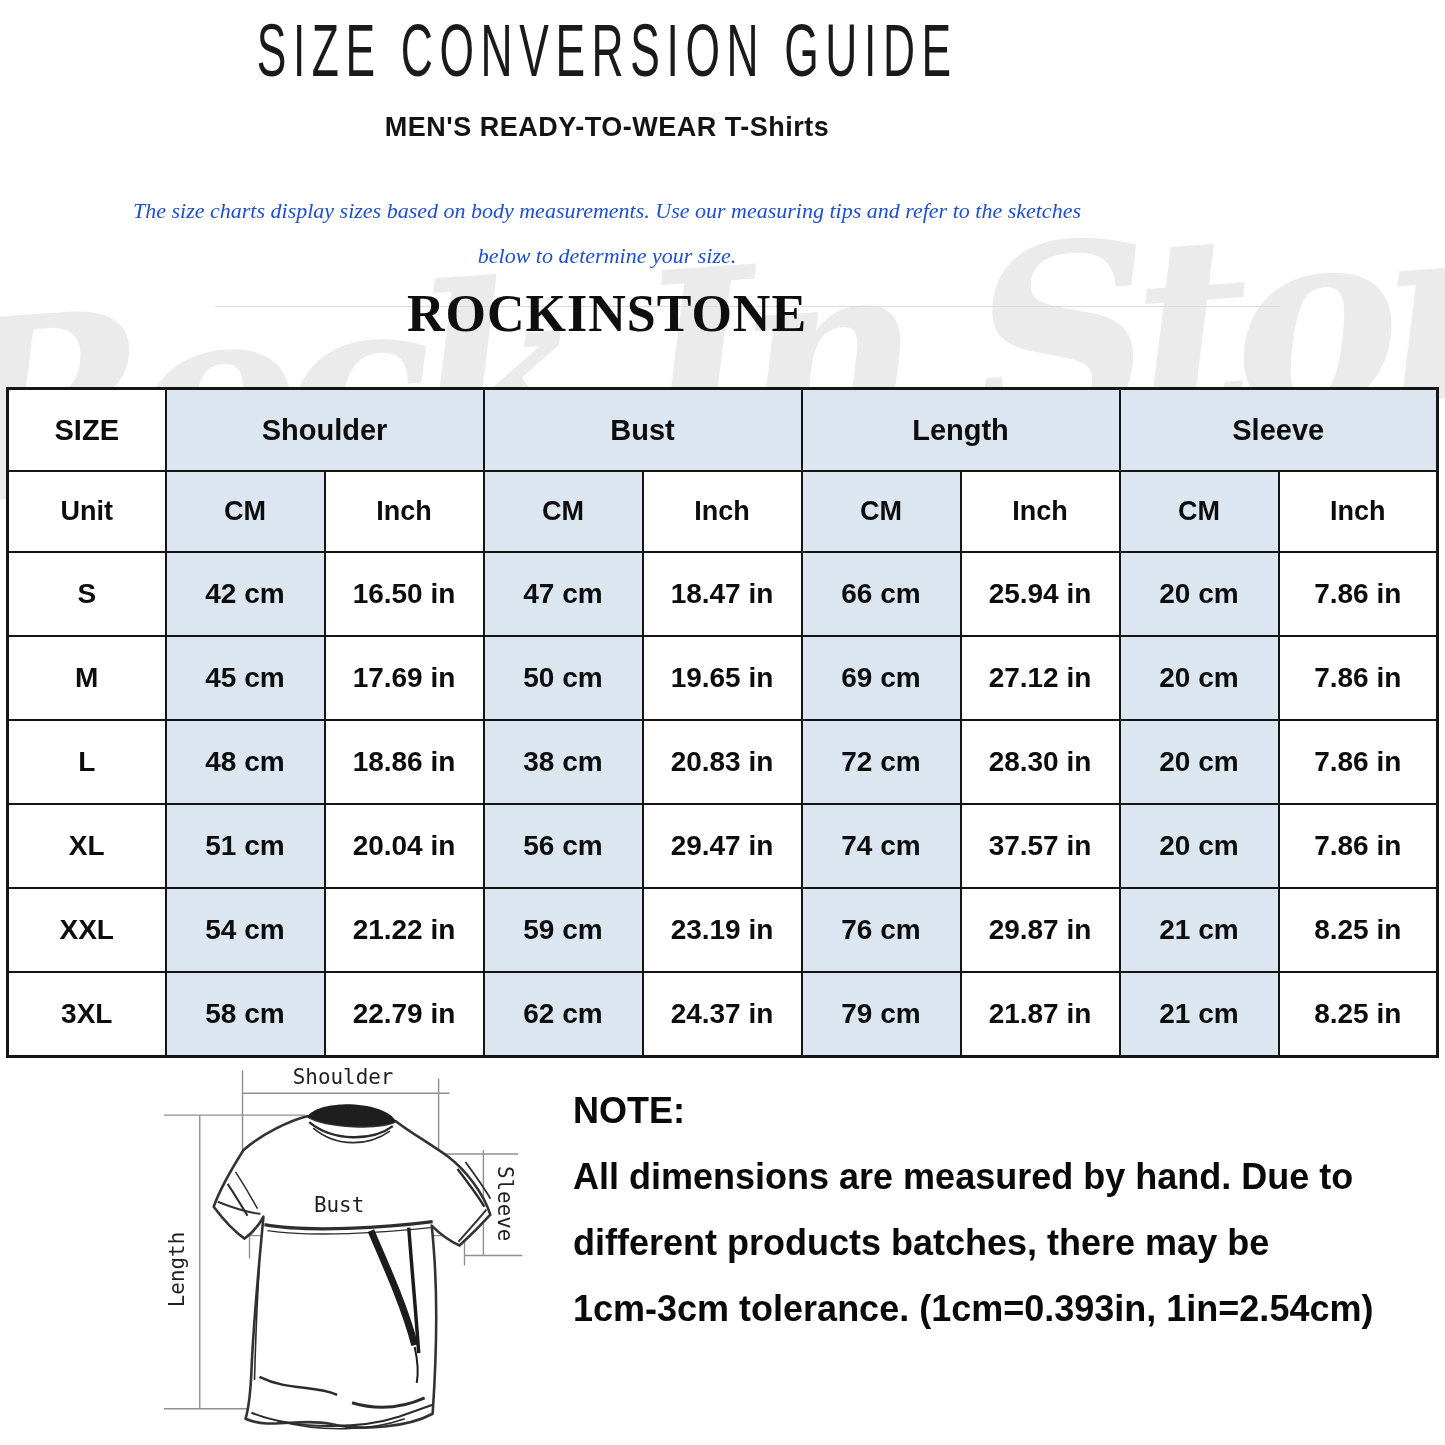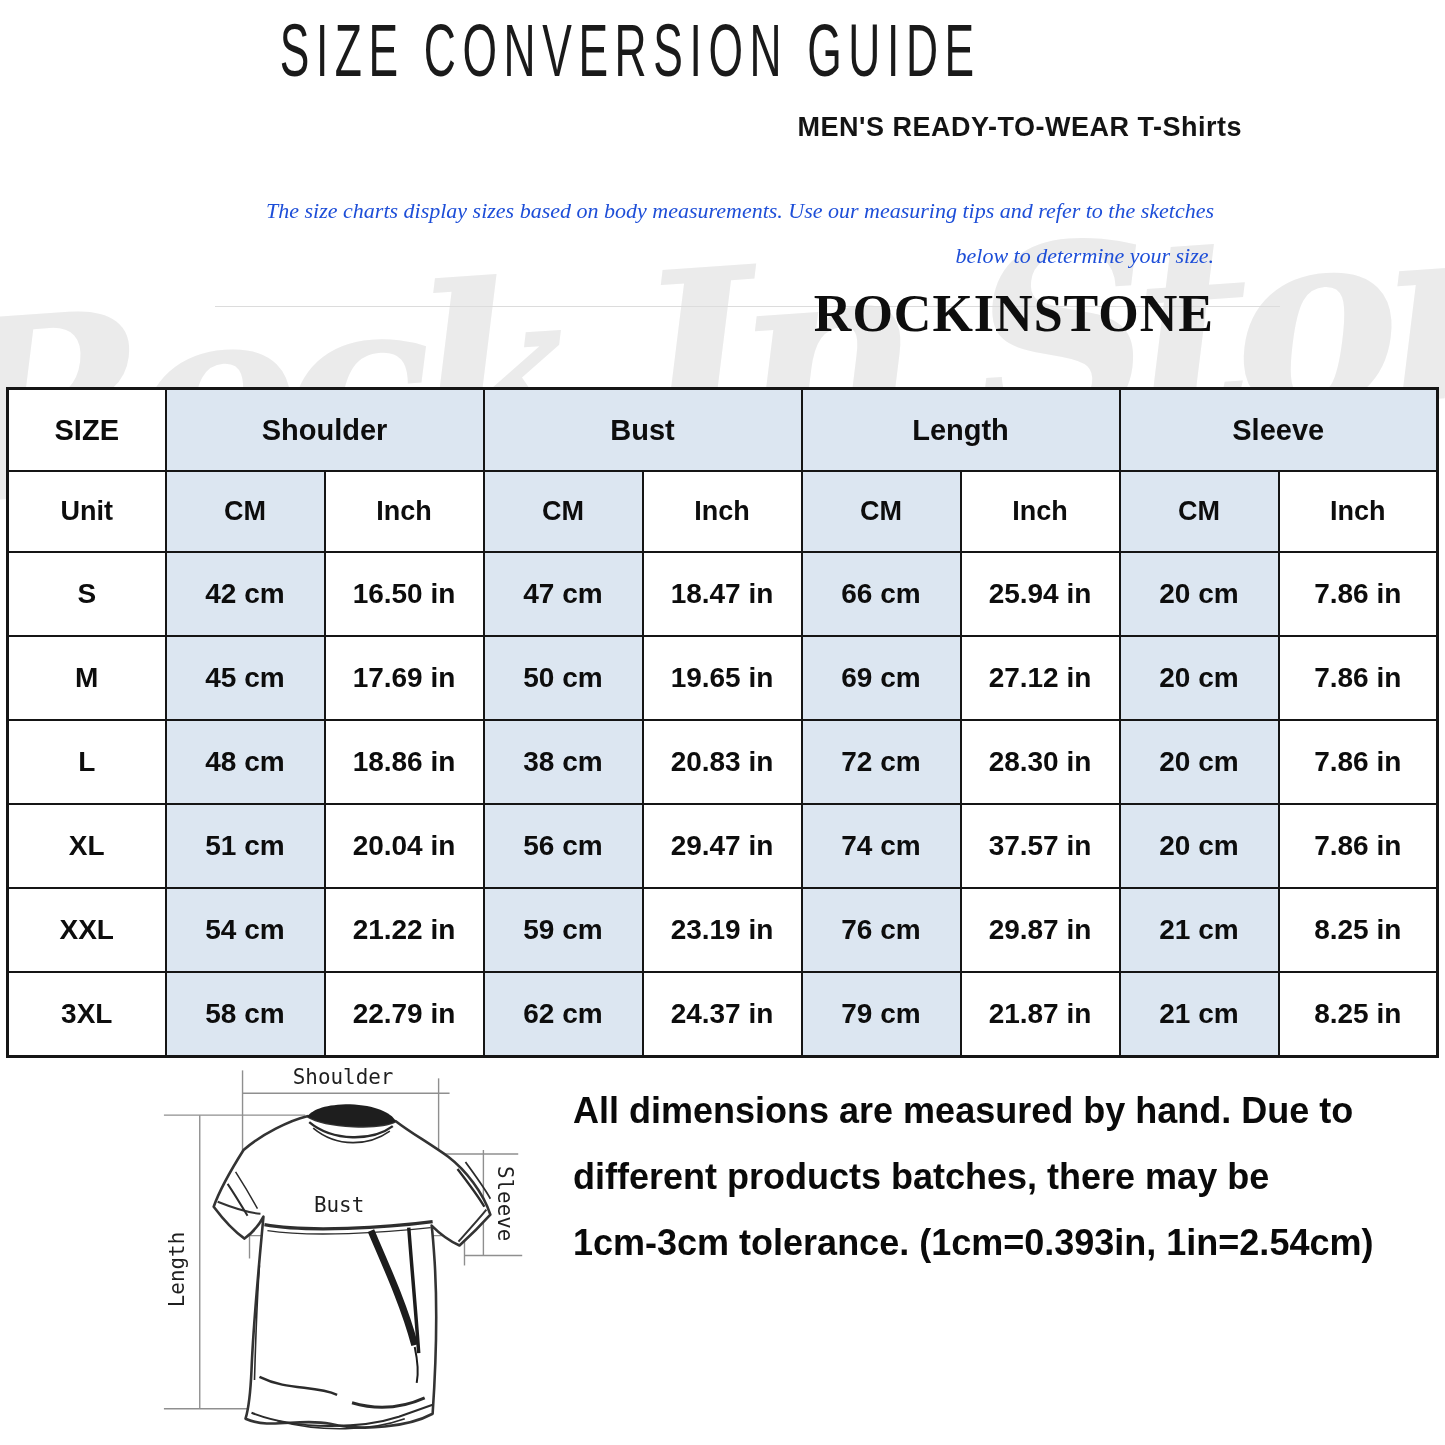--- a/index.html
+++ b/index.html
@@ -21,21 +21,21 @@
     letter-spacing:-0.07em;
     color:#ebebeb;
     white-space:nowrap;
     transform:rotate(-4deg);
     transform-origin:center;
     text-align:center;
     z-index:0;
     user-select:none;
   }
   
-  .hdr{position:absolute;left:0;width:1214px;text-align:right;z-index:2;}
+  .hdr{position:absolute;left:0;width:1214px;text-align:center;z-index:2;}
   .title-wrap{top:8px;}
   .title{
     display:inline-block;
     font-size:74px;font-weight:400;color:#1a1a1a;
     letter-spacing:11px;white-space:nowrap;
     transform:scaleX(0.60);transform-origin:center;
   }
   .subtitle{top:112px;font-size:27px;font-weight:bold;color:#141414;letter-spacing:0.5px;}
   .desc{
     top:188px;
@@ -86,21 +86,21 @@
 <body>
 
 <div class="page">
 
   <div class="watermark">Rock In Stone</div>
 
   <div class="hdr title-wrap" style="position:absolute;top:8px;">
     <span class="title">SIZE CONVERSION GUIDE</span>
   </div>
 
-  <div class="hdr subtitle" style="position:absolute;margin-left:28px;">MEN'S READY-TO-WEAR T-Shirts</div>
+  <div class="hdr subtitle" style="position:absolute;">MEN'S READY-TO-WEAR T-Shirts</div>
 
   <div class="hdr desc" style="position:absolute;">
     <div>The size charts display sizes based on body measurements. Use our measuring tips and refer to the sketches</div>
     <div>below to determine your size.</div>
   </div>
 
   <div class="brand-rule"></div>
   <div class="hdr brand" style="position:absolute;">ROCKINSTONE</div>
 
   <table class="size-table">
@@ -272,18 +272,19 @@
 
     <g font-family="DejaVu Sans Mono, monospace" font-size="21" fill="#1f1f1f">
       <text x="196" y="18" text-anchor="middle">Shoulder</text>
       <text x="192" y="146" text-anchor="middle">Bust</text>
       <text transform="translate(36,242) rotate(-90)">Length</text>
       <text transform="translate(352,100) rotate(90)">Sleeve</text>
     </g>
   </svg>
 
   <div class="note">
+    <div>NOTE:</div>
     <div>All dimensions are measured by hand. Due to</div>
     <div>different products batches, there may be</div>
     <div>1cm-3cm tolerance. (1cm=0.393in, 1in=2.54cm)</div>
   </div>
 
 </div>
 
 </body></html>

